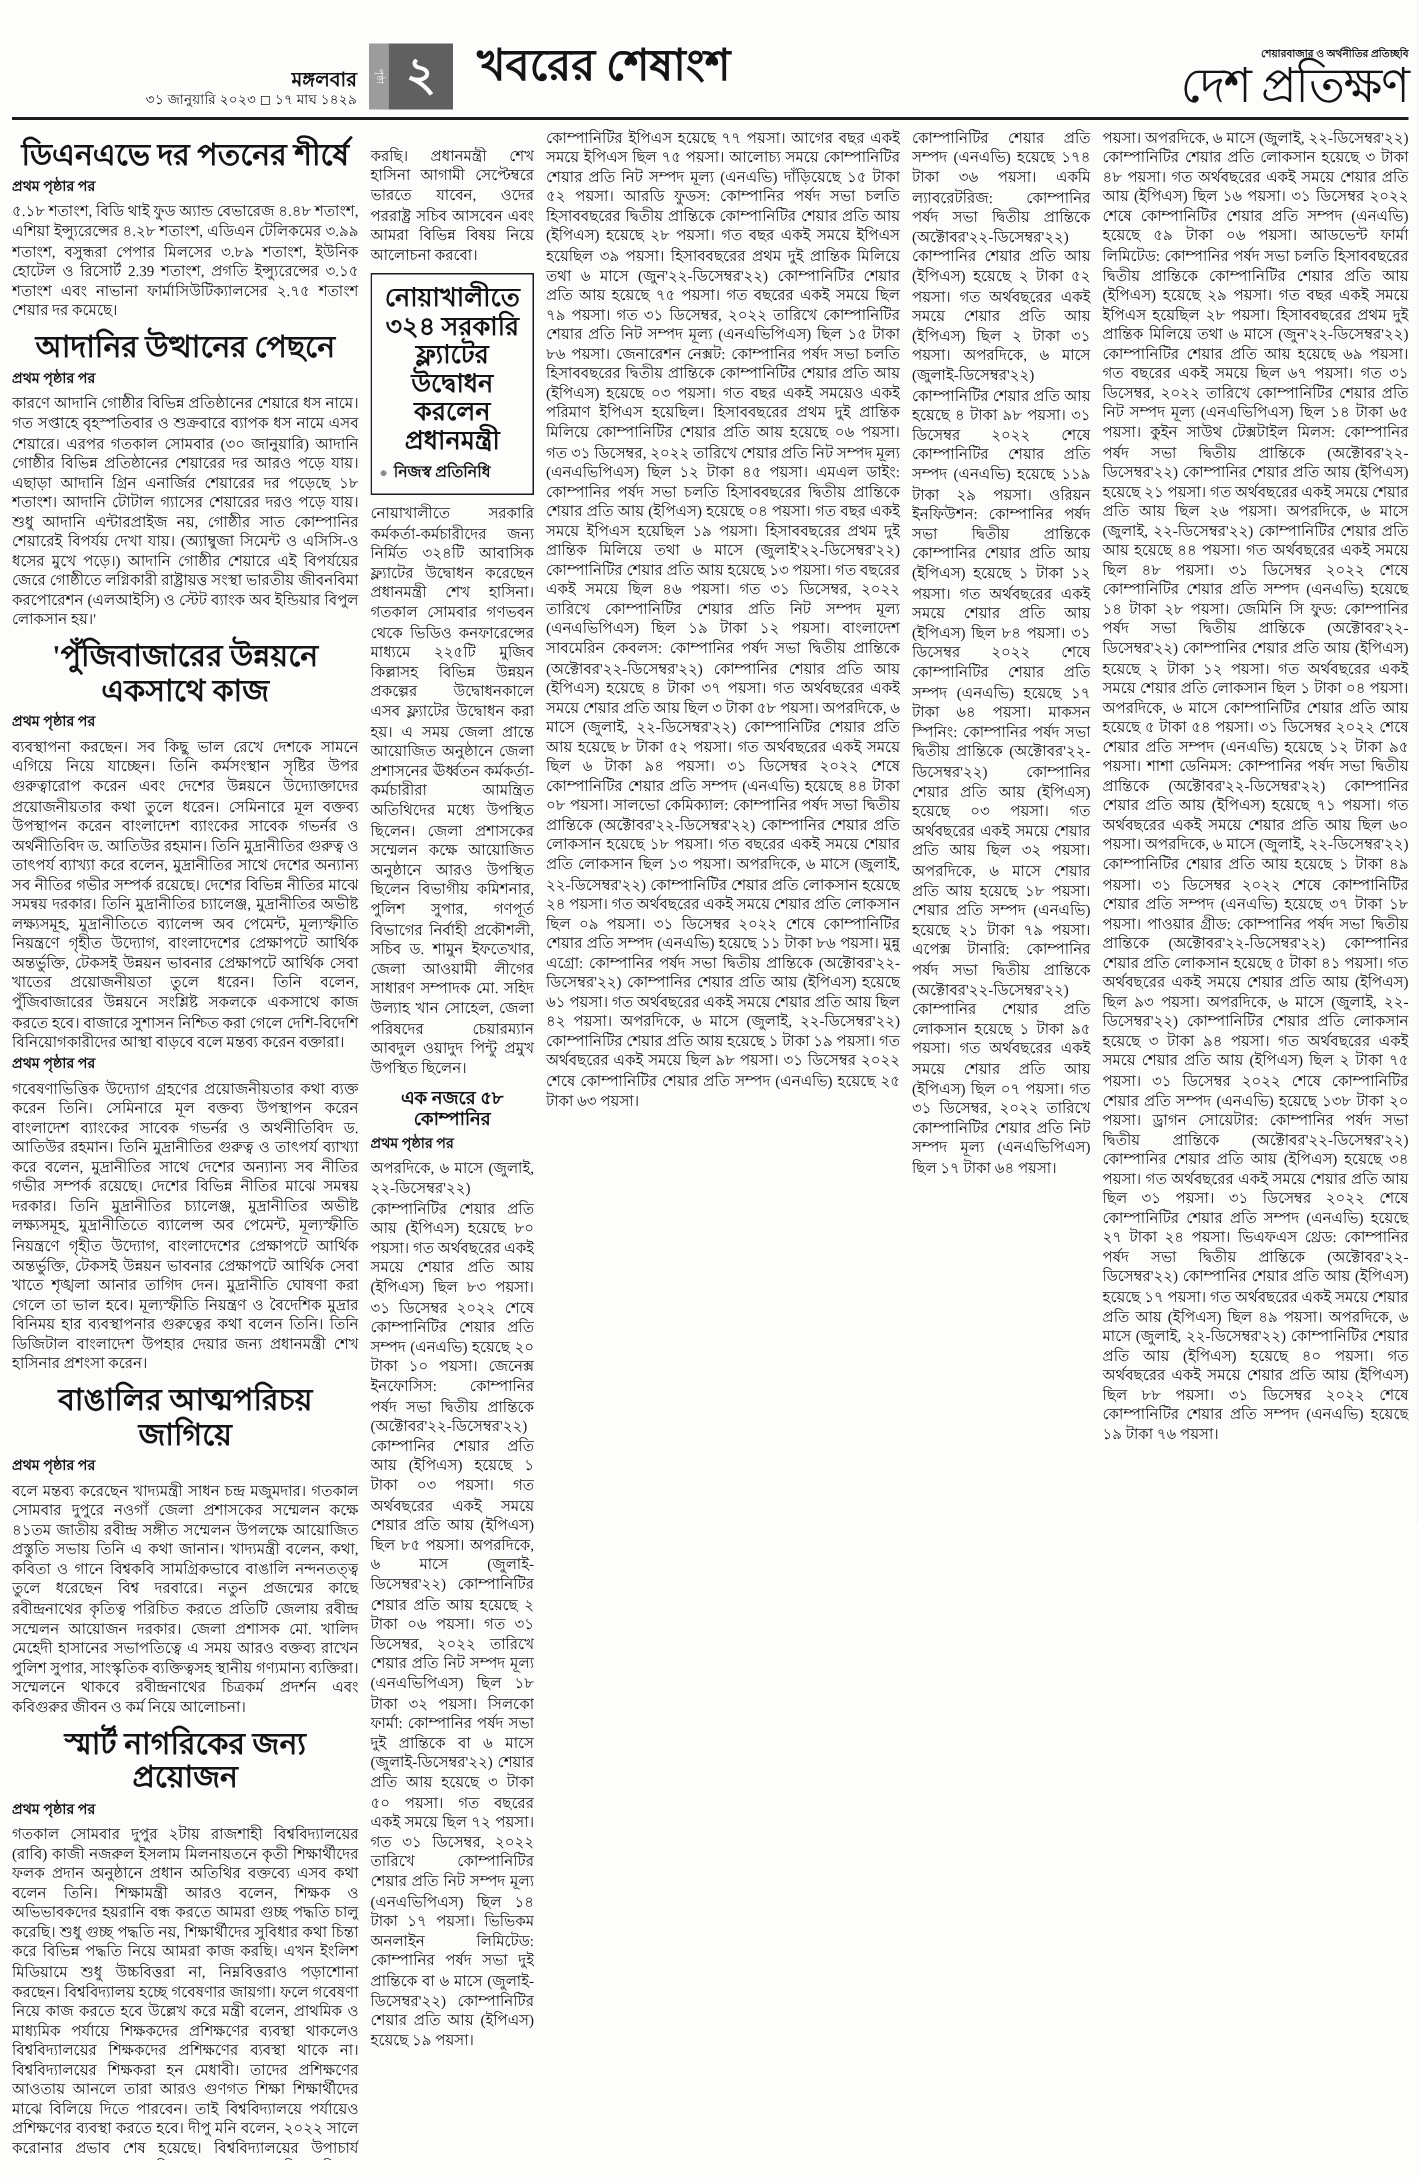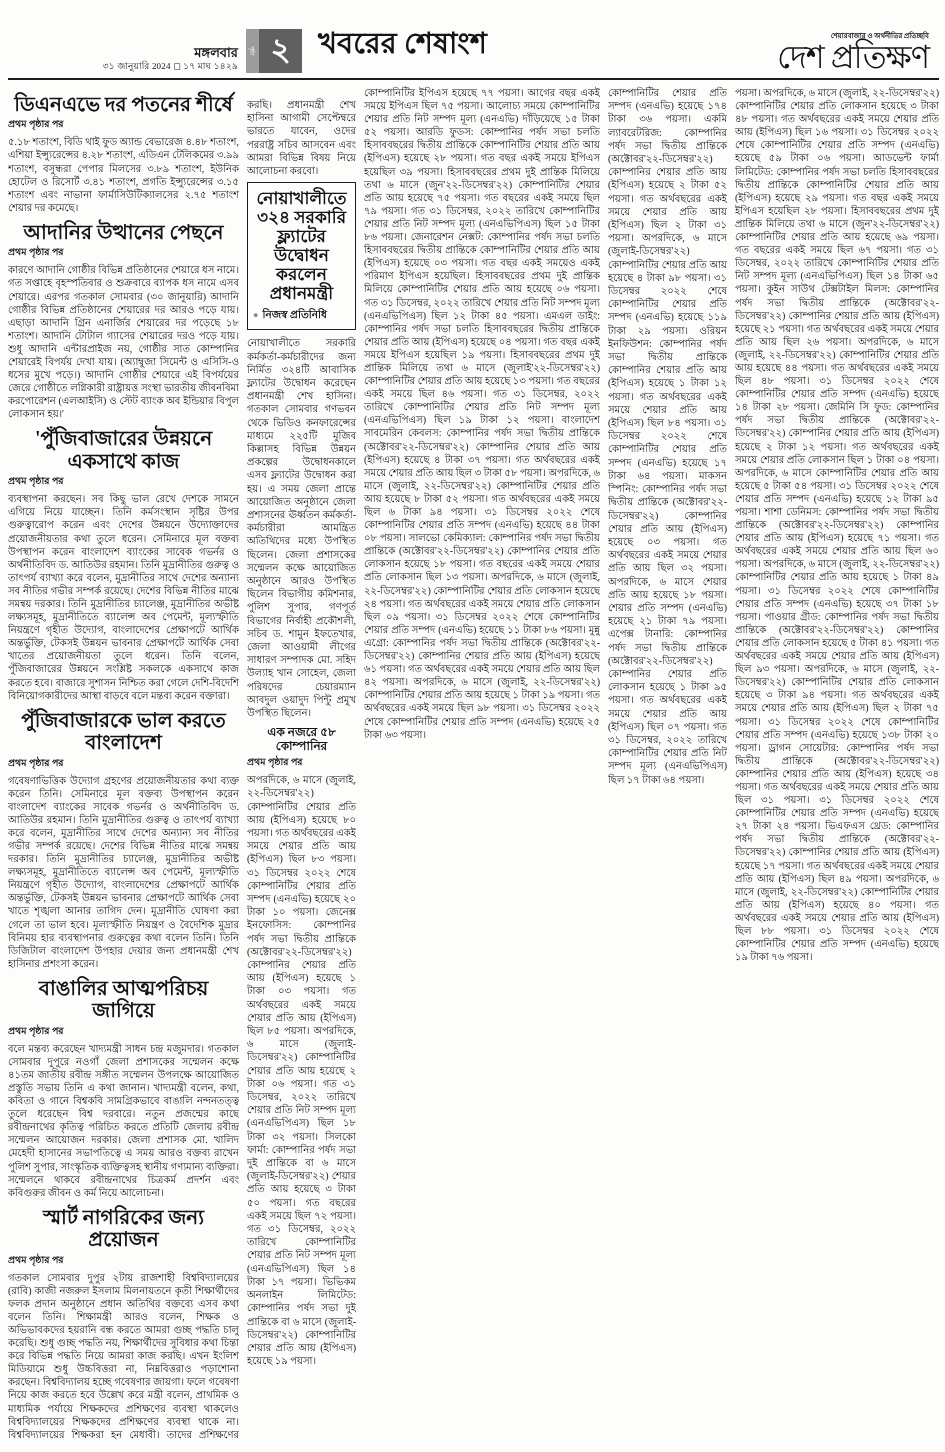--- a/index.html
+++ b/index.html
@@ -9,21 +9,21 @@
   .header{position:absolute;top:16px;left:8px;right:6px;height:62px;border-bottom:2px solid #1c1c1c;}
   .dateblock{position:absolute;left:0;bottom:7px;width:230px;text-align:right;line-height:1.15;}
   .weekday{font-size:13px;font-weight:bold;text-align:right;}
   .dateline{font-size:9px;letter-spacing:.2px;}
   .pagechip{position:absolute;left:238px;bottom:5px;height:44px;display:flex;}
   .chip-strip{width:13px;background:#9c9c9c;color:#fff;font-size:6px;writing-mode:vertical-rl;
               display:flex;align-items:center;justify-content:center;overflow:hidden;}
   .chip-num{width:43px;background:#606060;color:#fff;font-size:31px;font-weight:bold;
             display:flex;align-items:center;justify-content:center;}
   .section-title{position:absolute;left:310px;bottom:9px;font-size:29px;font-weight:bold;}
-  .logo{position:absolute;right:10px;bottom:5px;text-align:right;line-height:1;}
+  .logo{position:absolute;right:0;bottom:5px;text-align:right;line-height:1;}
   .logo-tagline{font-size:7px;font-weight:bold;margin-bottom:1px;}
   .logo-name{font-size:32px;font-weight:normal;letter-spacing:-1px;}
   
   .cols{position:absolute;top:86px;left:8px;right:6px;bottom:12px;display:flex;gap:8px;}
   .col{overflow:hidden;}
   .col-1{width:231px;}.col-2{width:109px;margin-top:12px;}.col-3{width:236px;}.col-4{width:119px;}.col-5{flex:1;}
   .headline{font-weight:bold;text-align:center;font-size:20px;line-height:1.12;margin:7px 0 2px;}
   .headline.small{font-size:12px;}
   .continued{font-weight:bold;font-size:9.5px;margin:0 0 3px;}
   .bodytext{font-size:10px;line-height:13.1px;text-align:justify;}
@@ -34,53 +34,52 @@
   .col-2 .bodytext,.col-4 .bodytext{font-size:10px;line-height:13.2px;}
 </style>
 </head>
 <body>
 
 <div class="page">
 
   <div class="header">
     <div class="dateblock">
       <div class="weekday">মঙ্গলবার</div>
-      <div class="dateline">৩১ জানুয়ারি 2024 ◻ ১৭ মাঘ ১৪২৯</div>
+      <div class="dateline">৩১ জানুয়ারি ২০২৩ ◻ ১৭ মাঘ ১৪২৯</div>
     </div>
     <div class="pagechip">
       <div class="chip-strip">পৃষ্ঠা</div>
       <div class="chip-num">২</div>
     </div>
     <div class="section-title">খবরের শেষাংশ</div>
     <div class="logo">
       <div class="logo-tagline">শেয়ারবাজার ও অর্থনীতির প্রতিচ্ছবি</div>
       <div class="logo-name">দেশ প্রতিক্ষণ</div>
     </div>
   </div>
 
   <div class="cols">
 
     <div class="col col-1">
       <div>
         <div class="headline">ডিএনএভে দর পতনের শীর্ষে</div>
         <div class="continued">প্রথম পৃষ্ঠার পর</div>
-        <div class="bodytext">৫.১৮ শতাংশ, বিডি থাই ফুড অ্যান্ড বেভারেজ ৪.৪৮ শতাংশ, এশিয়া ইন্স্যুরেন্সের ৪.২৮ শতাংশ, এডিএন টেলিকমের ৩.৯৯ শতাংশ, বসুন্ধরা পেপার মিলসের ৩.৮৯ শতাংশ, ইউনিক হোটেল ও রিসোর্ট ৩.৪১ শতাংশ, প্রগতি ইন্স্যুরেন্সের ৩.১৫ শতাংশ এবং নাভানা ফার্মাসিউটিক্যালসের ২.৭৫ শতাংশ শেয়ার দর কমেছে।</div>
+        <div class="bodytext">৫.১৮ শতাংশ, বিডি থাই ফুড অ্যান্ড বেভারেজ ৪.৪৮ শতাংশ, এশিয়া ইন্স্যুরেন্সের ৪.২৮ শতাংশ, এডিএন টেলিকমের ৩.৯৯ শতাংশ, বসুন্ধরা পেপার মিলসের ৩.৮৯ শতাংশ, ইউনিক হোটেল ও রিসোর্ট 2.39 শতাংশ, প্রগতি ইন্স্যুরেন্সের ৩.১৫ শতাংশ এবং নাভানা ফার্মাসিউটিক্যালসের ২.৭৫ শতাংশ শেয়ার দর কমেছে।</div>
       </div>
       <div>
         <div class="headline">আদানির উত্থানের পেছনে</div>
         <div class="continued">প্রথম পৃষ্ঠার পর</div>
         <div class="bodytext">কারণে আদানি গোষ্ঠীর বিভিন্ন প্রতিষ্ঠানের শেয়ারে ধস নামে। গত সপ্তাহে বৃহস্পতিবার ও শুক্রবারে ব্যাপক ধস নামে এসব শেয়ারে। এরপর গতকাল সোমবার (৩০ জানুয়ারি) আদানি গোষ্ঠীর বিভিন্ন প্রতিষ্ঠানের শেয়ারের দর আরও পড়ে যায়। এছাড়া আদানি গ্রিন এনার্জির শেয়ারের দর পড়েছে ১৮ শতাংশ। আদানি টোটাল গ্যাসের শেয়ারের দরও পড়ে যায়। শুধু আদানি এন্টারপ্রাইজ নয়, গোষ্ঠীর সাত কোম্পানির শেয়ারেই বিপর্যয় দেখা যায়। (অ্যাম্বুজা সিমেন্ট ও এসিসি-ও ধসের মুখে পড়ে।) আদানি গোষ্ঠীর শেয়ারে এই বিপর্যয়ের জেরে গোষ্ঠীতে লগ্নিকারী রাষ্ট্রায়ত্ত সংস্থা ভারতীয় জীবনবিমা করপোরেশন (এলআইসি) ও স্টেট ব্যাংক অব ইন্ডিয়ার বিপুল লোকসান হয়।'</div>
       </div>
       <div>
         <div class="headline">'পুঁজিবাজারের উন্নয়নে একসাথে কাজ</div>
         <div class="continued">প্রথম পৃষ্ঠার পর</div>
         <div class="bodytext">ব্যবস্থাপনা করছেন। সব কিছু ভাল রেখে দেশকে সামনে এগিয়ে নিয়ে যাচ্ছেন। তিনি কর্মসংস্থান সৃষ্টির উপর গুরুত্বারোপ করেন এবং দেশের উন্নয়নে উদ্যোক্তাদের প্রয়োজনীয়তার কথা তুলে ধরেন। সেমিনারে মূল বক্তব্য উপস্থাপন করেন বাংলাদেশ ব্যাংকের সাবেক গভর্নর ও অর্থনীতিবিদ ড. আতিউর রহমান। তিনি মুদ্রানীতির গুরুত্ব ও তাৎপর্য ব্যাখ্যা করে বলেন, মুদ্রানীতির সাথে দেশের অন্যান্য সব নীতির গভীর সম্পর্ক রয়েছে। দেশের বিভিন্ন নীতির মাঝে সমন্বয় দরকার। তিনি মুদ্রানীতির চ্যালেঞ্জ, মুদ্রানীতির অভীষ্ট লক্ষ্যসমূহ, মুদ্রানীতিতে ব্যালেন্স অব পেমেন্ট, মূল্যস্ফীতি নিয়ন্ত্রণে গৃহীত উদ্যোগ, বাংলাদেশের প্রেক্ষাপটে আর্থিক অন্তর্ভুক্তি, টেকসই উন্নয়ন ভাবনার প্রেক্ষাপটে আর্থিক সেবা খাতের প্রয়োজনীয়তা তুলে ধরেন। তিনি বলেন, পুঁজিবাজারের উন্নয়নে সংশ্লিষ্ট সকলকে একসাথে কাজ করতে হবে। বাজারে সুশাসন নিশ্চিত করা গেলে দেশি-বিদেশি বিনিয়োগকারীদের আস্থা বাড়বে বলে মন্তব্য করেন বক্তারা।</div>
       </div>
       <div>
-        <div class="headline">পুঁজিবাজারকে ভাল করতে বাংলাদেশ</div>
         <div class="continued">প্রথম পৃষ্ঠার পর</div>
         <div class="bodytext">গবেষণাভিত্তিক উদ্যোগ গ্রহণের প্রয়োজনীয়তার কথা ব্যক্ত করেন তিনি। সেমিনারে মূল বক্তব্য উপস্থাপন করেন বাংলাদেশ ব্যাংকের সাবেক গভর্নর ও অর্থনীতিবিদ ড. আতিউর রহমান। তিনি মুদ্রানীতির গুরুত্ব ও তাৎপর্য ব্যাখ্যা করে বলেন, মুদ্রানীতির সাথে দেশের অন্যান্য সব নীতির গভীর সম্পর্ক রয়েছে। দেশের বিভিন্ন নীতির মাঝে সমন্বয় দরকার। তিনি মুদ্রানীতির চ্যালেঞ্জ, মুদ্রানীতির অভীষ্ট লক্ষ্যসমূহ, মুদ্রানীতিতে ব্যালেন্স অব পেমেন্ট, মূল্যস্ফীতি নিয়ন্ত্রণে গৃহীত উদ্যোগ, বাংলাদেশের প্রেক্ষাপটে আর্থিক অন্তর্ভুক্তি, টেকসই উন্নয়ন ভাবনার প্রেক্ষাপটে আর্থিক সেবা খাতে শৃঙ্খলা আনার তাগিদ দেন। মুদ্রানীতি ঘোষণা করা গেলে তা ভাল হবে। মূল্যস্ফীতি নিয়ন্ত্রণ ও বৈদেশিক মুদ্রার বিনিময় হার ব্যবস্থাপনার গুরুত্বের কথা বলেন তিনি। তিনি ডিজিটাল বাংলাদেশ উপহার দেয়ার জন্য প্রধানমন্ত্রী শেখ হাসিনার প্রশংসা করেন।</div>
       </div>
       <div>
         <div class="headline">বাঙালির আত্মপরিচয় জাগিয়ে</div>
         <div class="continued">প্রথম পৃষ্ঠার পর</div>
         <div class="bodytext">বলে মন্তব্য করেছেন খাদ্যমন্ত্রী সাধন চন্দ্র মজুমদার। গতকাল সোমবার দুপুরে নওগাঁ জেলা প্রশাসকের সম্মেলন কক্ষে ৪১তম জাতীয় রবীন্দ্র সঙ্গীত সম্মেলন উপলক্ষে আয়োজিত প্রস্তুতি সভায় তিনি এ কথা জানান। খাদ্যমন্ত্রী বলেন, কথা, কবিতা ও গানে বিশ্বকবি সামগ্রিকভাবে বাঙালি নন্দনতত্ত্ব তুলে ধরেছেন বিশ্ব দরবারে। নতুন প্রজন্মের কাছে রবীন্দ্রনাথের কৃতিত্ব পরিচিত করতে প্রতিটি জেলায় রবীন্দ্র সম্মেলন আয়োজন দরকার। জেলা প্রশাসক মো. খালিদ মেহেদী হাসানের সভাপতিত্বে এ সময় আরও বক্তব্য রাখেন পুলিশ সুপার, সাংস্কৃতিক ব্যক্তিত্বসহ স্থানীয় গণ্যমান্য ব্যক্তিরা। সম্মেলনে থাকবে রবীন্দ্রনাথের চিত্রকর্ম প্রদর্শন এবং কবিগুরুর জীবন ও কর্ম নিয়ে আলোচনা।</div>
       </div>
       <div>
         <div class="headline">স্মার্ট নাগরিকের জন্য প্রয়োজন</div>

